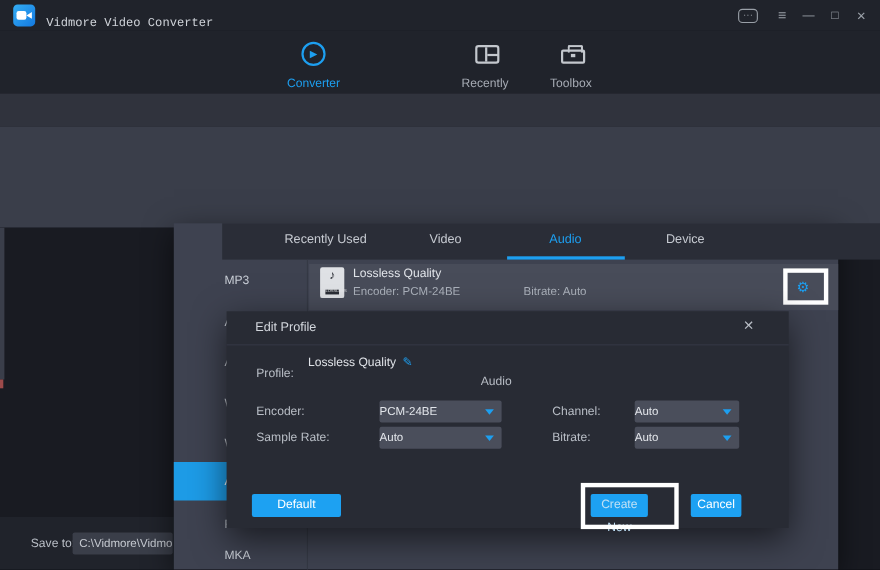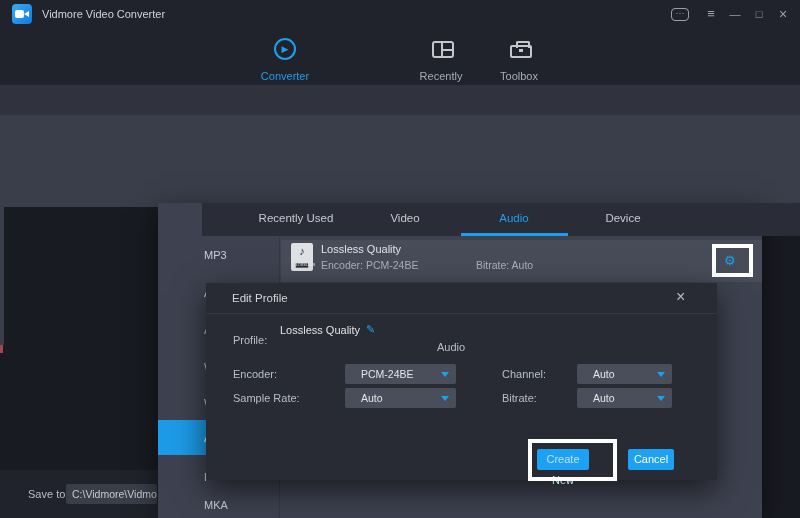--- a/index.html
+++ b/index.html
@@ -10,21 +10,21 @@
   .txt { font-size:11px; white-space:nowrap; }
 
   
   .titlebar { left:0; top:0; width:800px; height:28px; background:#20232b; }
   .applogo { left:12px; top:4px; width:20px; height:20px; border-radius:4px;
              background:linear-gradient(135deg,#34aef5,#1479e0); }
   .applogo::before { content:""; position:absolute; left:3px; top:6px; width:9px; height:8px;
              background:#fff; border-radius:2px; }
   .applogo::after { content:""; position:absolute; left:12px; top:7px; width:0; height:0;
              border-right:5px solid #fff; border-top:3px solid transparent; border-bottom:3px solid transparent; }
-  .wtitle { left:42px; top:0; line-height:28px; font-size:11px; color:#cfd3d9; }
+  .wtitle { left:42px; top:8px; line-height:28px; font-size:11px; color:#cfd3d9;font-family:Liberation Mono, monospace; }
   .wicon { top:0; height:28px; line-height:28px; font-size:13px; color:#9aa0a8; text-align:center; width:18px; cursor:default; }
   .bubble { left:671px; top:8px; width:18px; height:13px; border:1px solid #9aa0a8; border-radius:4px;
             font-size:9px; line-height:9px; text-align:center; color:#9aa0a8; letter-spacing:0px; }
 
   
   .navbar { left:0; top:28px; width:800px; height:57px; background:#20232b; }
   .navitem { top:0; width:76px; text-align:center; }
   .navlabel { display:block; margin-top:42px; font-size:11px; color:#a6abb4; }
   .navlabel.active { color:#1d9ff0; }
   .conv-icon { position:absolute; left:27px; top:10px; width:22px; height:22px; border:2px solid #1d9ff0;
@@ -107,21 +107,21 @@
 
   
   .dialog { left:48px; top:80px; width:511px; height:197px; background:#282b34; box-shadow:0 10px 30px rgba(0,0,0,.6); }
   .dlg-title { left:26px; top:9px; font-size:11.5px; color:#d2d6dc; }
   .dlg-close { left:470px; top:5px; font-size:16px; color:#b9bec6; }
   .dlg-div { left:0; top:30px; width:511px; height:1px; background:#343845; }
   .dlg-label { font-size:11px; color:#b9bec6; }
   .dlg-value { font-size:11px; color:#dfe2e7; }
   .pencil { color:#1d9ff0; font-size:11px; }
   .dlg-dd { position:absolute; height:20px; background:#4a4e5b; border-radius:2px; font-size:10.5px;
-            line-height:20px; color:#e2e5ea; padding-left:16px; }
+            line-height:20px; color:#e2e5ea; padding-left:0; }
   .dd-caret { position:absolute; right:7px; top:8px; }
   .btn { position:absolute; height:21px; background:#1da1f2; border-radius:2px; color:#ffffff;
          font-size:11px; line-height:21px; text-align:center; }
 </style>
 </head>
 <body>
 
 <div class="screen">
 
   <div class="abs titlebar">
@@ -262,19 +262,20 @@
       <div class="dlg-dd" style="left:139px; top:105px; width:111px;">
         <span>Auto</span>
         <span class="dd-caret caret caret-blue"></span>
       </div>
       <span class="abs dlg-label" style="left:296px; top:109px;">Bitrate:</span>
       <div class="dlg-dd" style="left:371px; top:105px; width:95px;">
         <span>Auto</span>
         <span class="dd-caret caret caret-blue"></span>
       </div>
 
+      <div class="btn" style="left:23px; top:166px; width:81px;">Default</div>
       <div class="btn" style="left:331px; top:166px; width:52px; color:#bfe0f5;">Create New</div>
       <div class="btn" style="left:422px; top:166px; width:46px;">Cancel</div>
       <div class="abs annbox" style="left:322px; top:156px; width:89px; height:42px;"></div>
     </div>
   </div>
 
 </div>
 
 </body></html>

